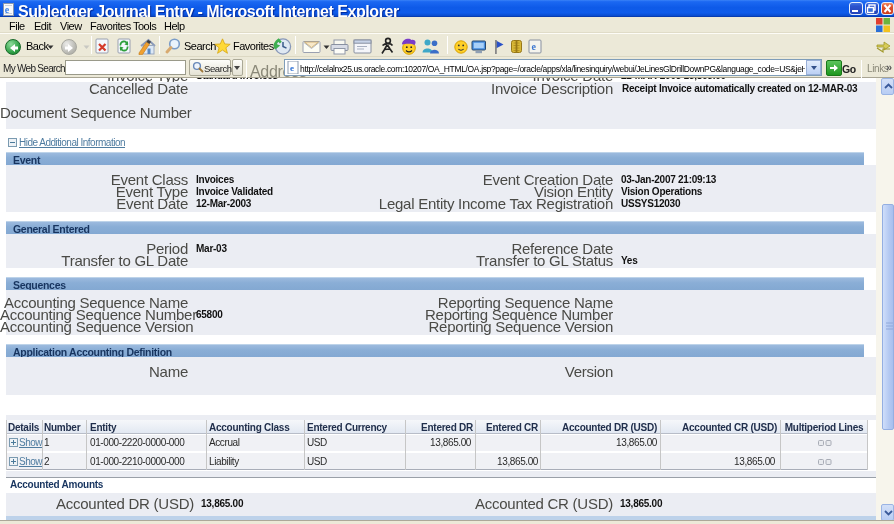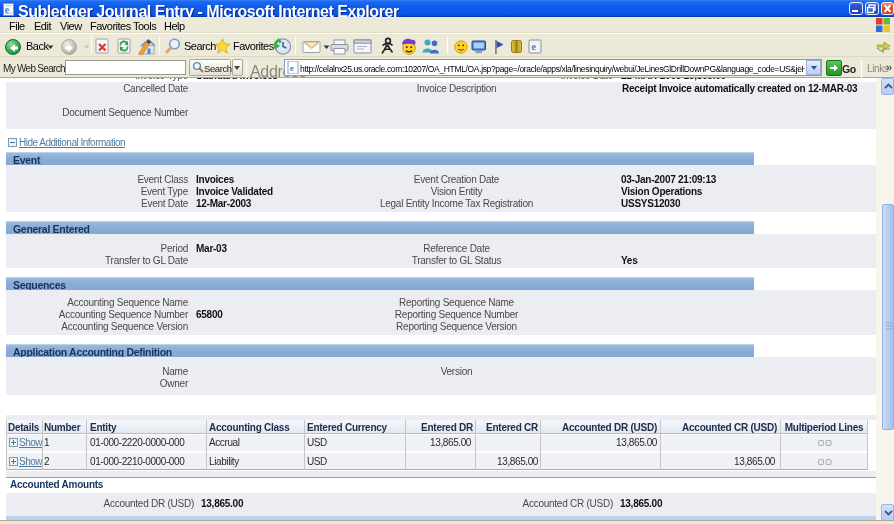--- a/index.html
+++ b/index.html
@@ -15,26 +15,26 @@
 
 #toolbar{left:0;top:33px;width:894px;height:24px;background:#ece9d8;border-top:1px solid #fdfcf7;border-bottom:1px solid #dcd8c3}
 .sep{top:36px;width:1px;height:18px;background:#d0ccb8;border-right:1px solid #fff}
 .tbtxt{top:40px;font-size:11px;letter-spacing:-0.5px;color:#000}
 
 #addrrow{left:0;top:57px;width:894px;height:21px;background:#ece9d8;border-bottom:1px solid #a9a593}
 .gray{color:#8a8878}
 
 #content{left:0;top:78px;width:878px;height:442px;background:#fff;overflow:hidden}
 .lav{background:#ebedf3}
-.secbar{left:6px;width:748px;height:13px;background:linear-gradient(180deg,#9cbade 0%,#8aaed6 40%,#83a8d2 100%);border-top:1px solid #bdd3e9}
+.secbar{left:6px;width:858px;height:13px;background:linear-gradient(180deg,#9cbade 0%,#8aaed6 40%,#83a8d2 100%);border-top:1px solid #bdd3e9}
 .secbar span{position:absolute;left:7px;top:1px;font-size:10.5px;letter-spacing:-0.3px;font-weight:bold;color:#17345f}
-.lbl{position:absolute;font-size:10px;letter-spacing:-0.25px;line-height:12px;color:#4a4a46;white-space:nowrap}
+.lbl{position:absolute;font-size:15px;letter-spacing:-0.25px;line-height:12px;color:#4a4a46;white-space:nowrap}
 .val{position:absolute;font-size:10px;letter-spacing:-0.25px;line-height:12px;font-weight:bold;color:#111;white-space:nowrap}
 .lblL{left:0;width:188px;text-align:right}
-.lblR{left:300px;width:313px;text-align:center}
+.lblR{left:300px;width:313px;text-align:right}
 .valL{left:196px}
 .valR{left:621px}
 a.tl{color:#4f7ca0;text-decoration:underline;font-size:10px;letter-spacing:-0.5px;line-height:12px}
 
 .th{position:absolute;font-size:10px;letter-spacing:-0.25px;line-height:12px;font-weight:bold;color:#212f4c;white-space:nowrap}
 .td{position:absolute;font-size:10px;letter-spacing:-0.4px;line-height:12px;color:#2a2a2a;white-space:nowrap}
 .cl{position:absolute;width:1px;background:#c6c6c6}
 
 #sbar{left:876px;top:78px;width:18px;height:443px;background:#f7f5ec}
 .sbtn{left:881px;width:13px;height:17px;background:linear-gradient(180deg,#d3e0f8,#b8cdf4);border:1px solid #9ab4e4;border-radius:2px;color:#4d6185;text-align:center}
@@ -307,21 +307,20 @@
     <div class="lbl lblL" style="top:243px">Accounting Sequence Version</div>
     <div class="lbl lblR" style="top:219px">Reporting Sequence Name</div>
     <div class="lbl lblR" style="top:231px">Reporting Sequence Number</div>
     <div class="lbl lblR" style="top:243px">Reporting Sequence Version</div>
 
     <div class="abs secbar" style="top:266px">
         <span>Application Accounting Definition</span>
       </div>
     <div class="abs lav" style="left:6px;top:279px;width:870px;height:38px"></div>
     <div class="lbl lblL" style="top:288px">Name</div>
-    <div class="lbl lblL" style="top:300px">Owner</div>
     <div class="lbl lblR" style="top:288px">Version</div>
 
     <div class="abs lav" style="left:6px;top:337px;width:870px;height:5px"></div>
     <div class="abs" id="tblhead" style="left:6px;top:342px;width:862px;height:14px;background:linear-gradient(180deg,#f5f7fa,#e2e8f2);border-bottom:1px solid #b8bdc8"></div>
     <div class="abs" id="trow1" style="left:6px;top:357px;width:862px;height:16px;background:#f0f1f5"></div>
     <div class="abs" id="trow2" style="left:6px;top:375px;width:862px;height:17px;background:#f0f1f5;border-bottom:1px solid #a8adb8"></div>
 
     <div class="cl" style="left:6px;top:342px;height:50px"></div>
     <div class="cl" style="left:867px;top:342px;height:50px"></div>
     <div class="cl" style="left:42px;top:342px;height:50px"></div>

